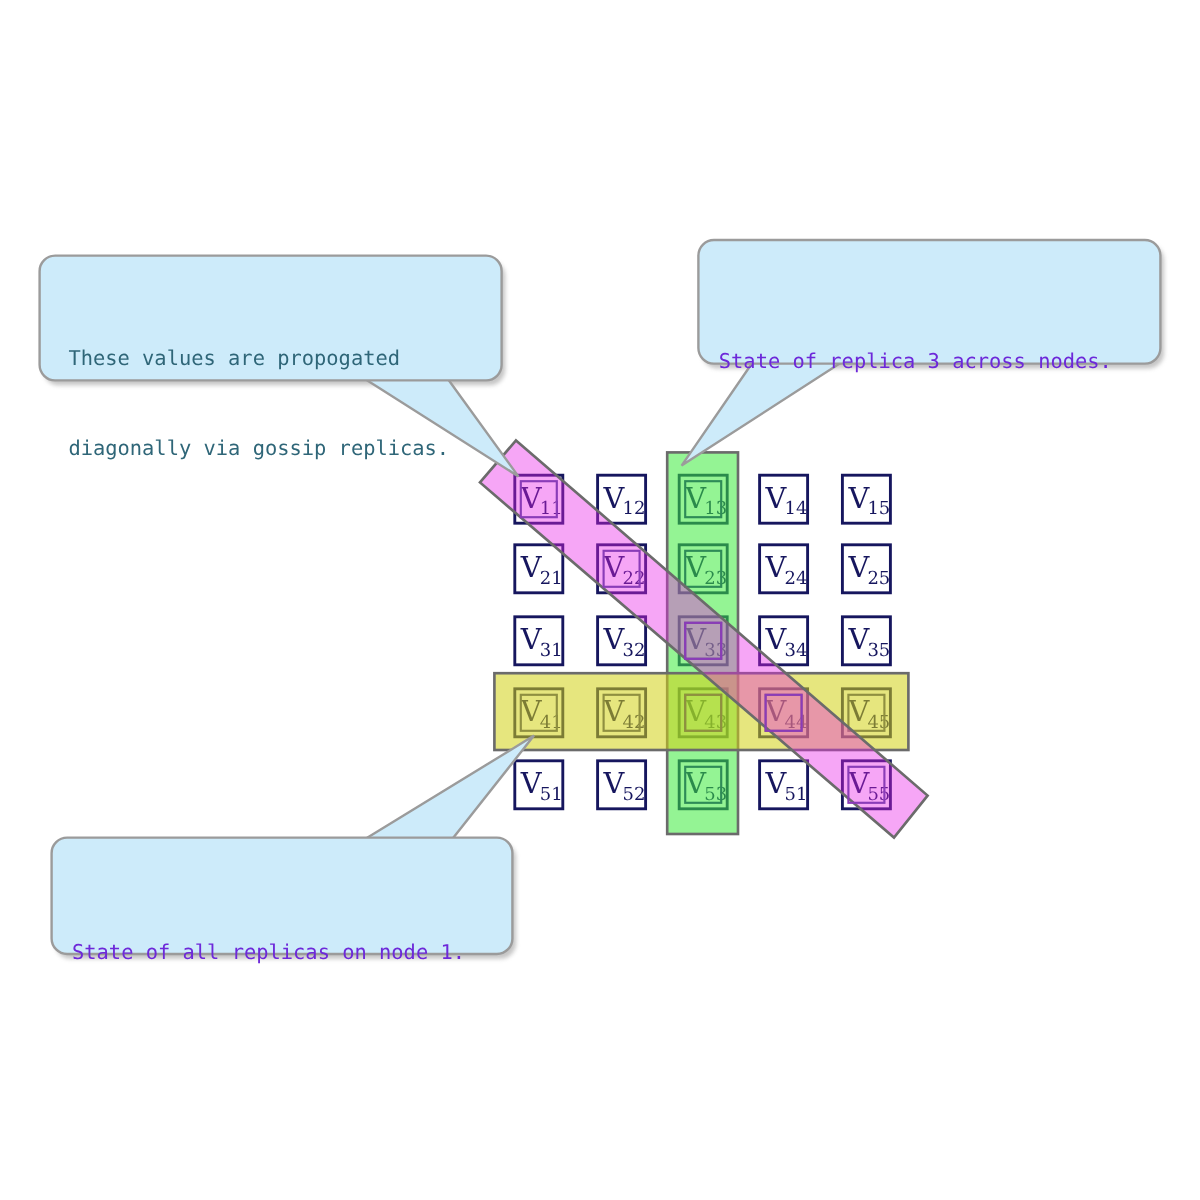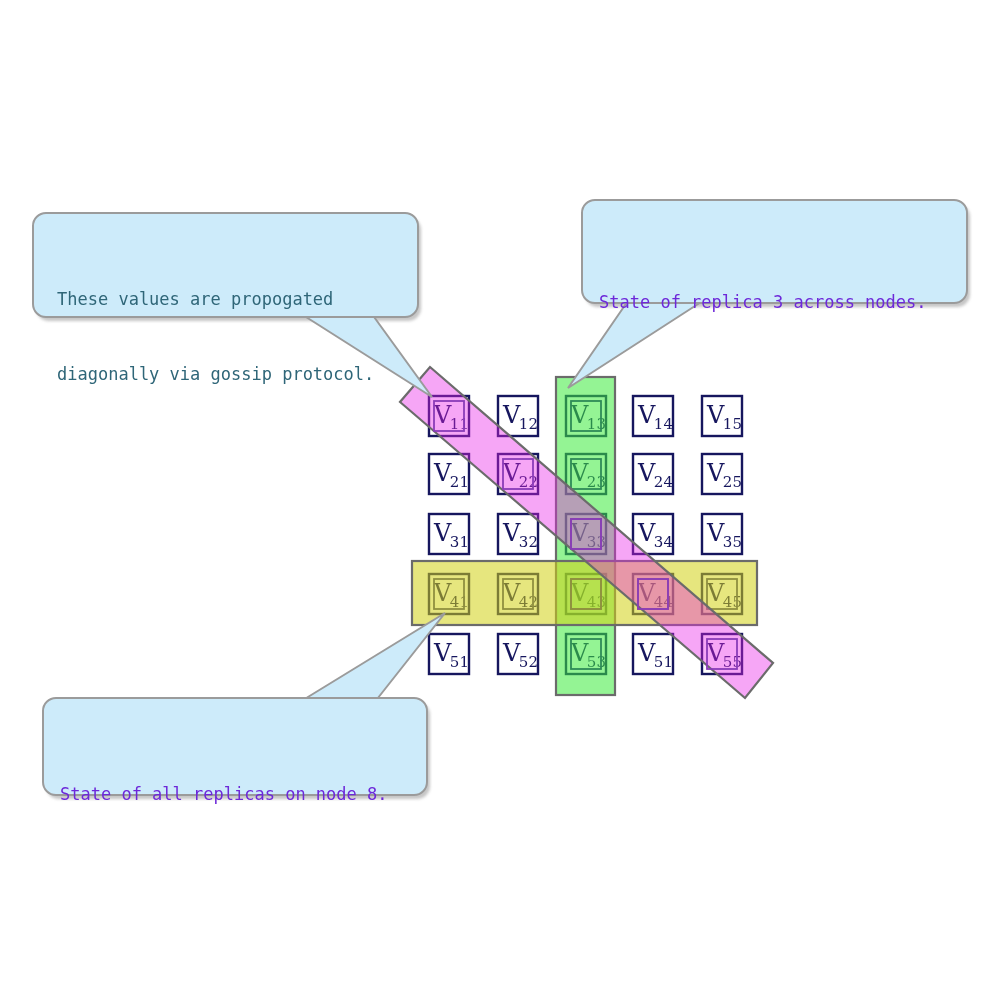--- a/index.html
+++ b/index.html
@@ -118,24 +118,24 @@
 
     <g stroke-width="2">
       <rect x="33" y="213" width="385" height="104" rx="13" fill="#cdebfa" stroke="#9b9b9b"></rect>
       <rect x="582" y="200" width="385" height="103" rx="13" fill="#cdebfa" stroke="#9b9b9b"></rect>
       <rect x="43" y="698" width="384" height="97" rx="13" fill="#cdebfa" stroke="#9b9b9b"></rect>
     </g>
   </svg>
 
   <div class="co-text teal" style="left:57px;top:237px;">
     <span>These values are propogated</span>
-    <span>diagonally via gossip protocol.</span>
+    <span>diagonally via gossip replicas.</span>
   </div>
 
   <div class="co-text dark" style="left:599px;top:240px;">
     <span>State of replica 3 across nodes.</span>
   </div>
 
   <div class="co-text dark" style="left:60px;top:732px;">
-    <span>State of all replicas on node 8.</span>
+    <span>State of all replicas on node 1.</span>
   </div>
 
 </div>
 
 </body></html>

